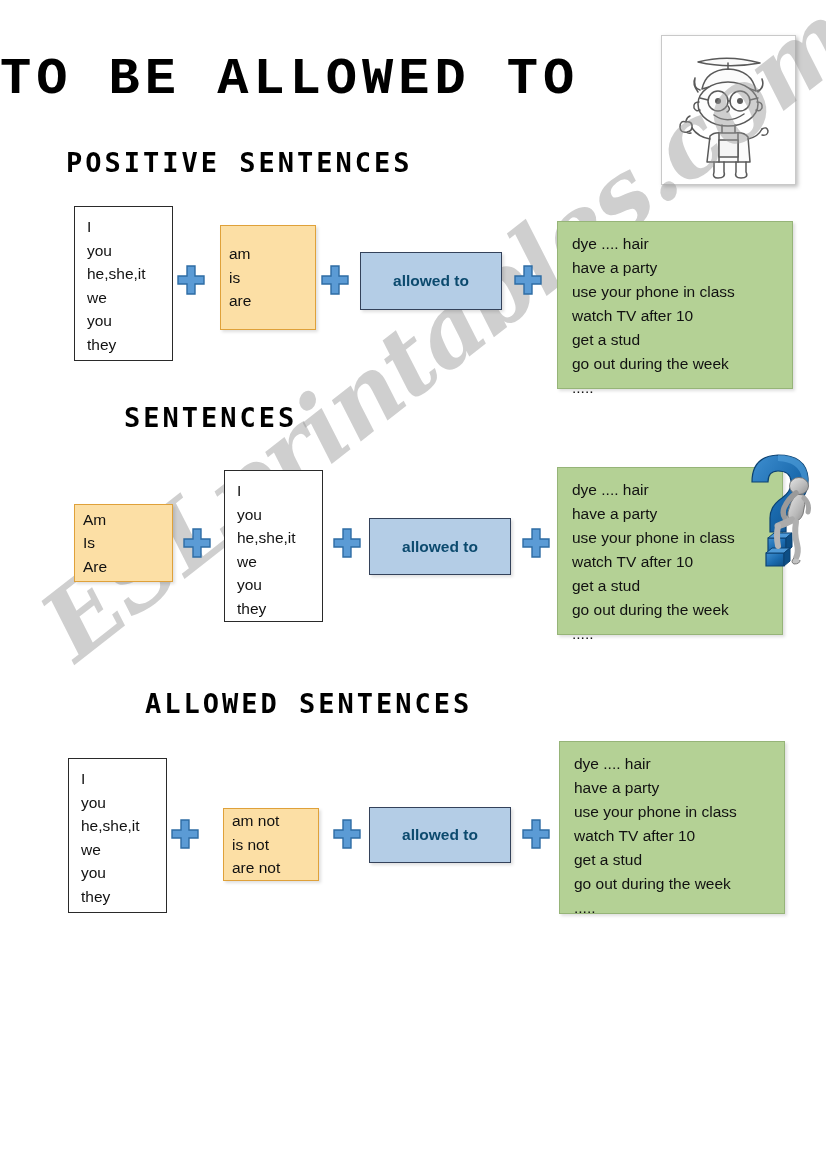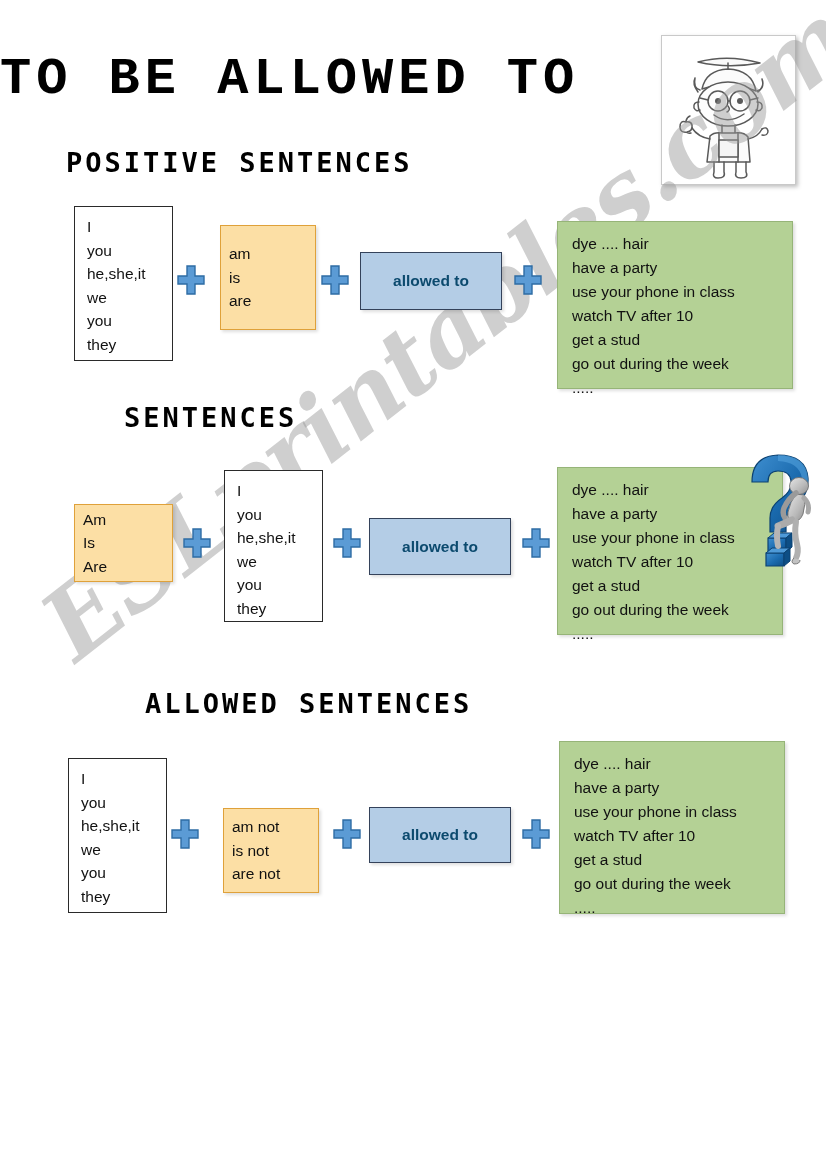--- a/index.html
+++ b/index.html
@@ -361,21 +361,21 @@
 you
 they</div>
 </div>
 
 <div class="plus" style="left:170px; top:818px;">
   <svg width="30" height="32" viewBox="0 0 30 32">
       <path d="M11 2 H19 V12 H28 V20 H19 V30 H11 V20 H2 V12 H11 Z" fill="#5b9bd5" stroke="#2e6ca4" stroke-width="1.4"></path>
     </svg>
 </div>
 
-<div class="box box-aux" style="left:223px; top:808px; width:96px; height:85px;justify-content:center;">
+<div class="box box-aux" style="left:223px; top:808px; width:96px; height:73px;justify-content:center;">
   <div class="box-lines" style="white-space:pre-line;">am not
 is not
 are not</div>
 </div>
 
 <div class="plus" style="left:332px; top:818px;">
   <svg width="30" height="32" viewBox="0 0 30 32">
       <path d="M11 2 H19 V12 H28 V20 H19 V30 H11 V20 H2 V12 H11 Z" fill="#5b9bd5" stroke="#2e6ca4" stroke-width="1.4"></path>
     </svg>
 </div>

